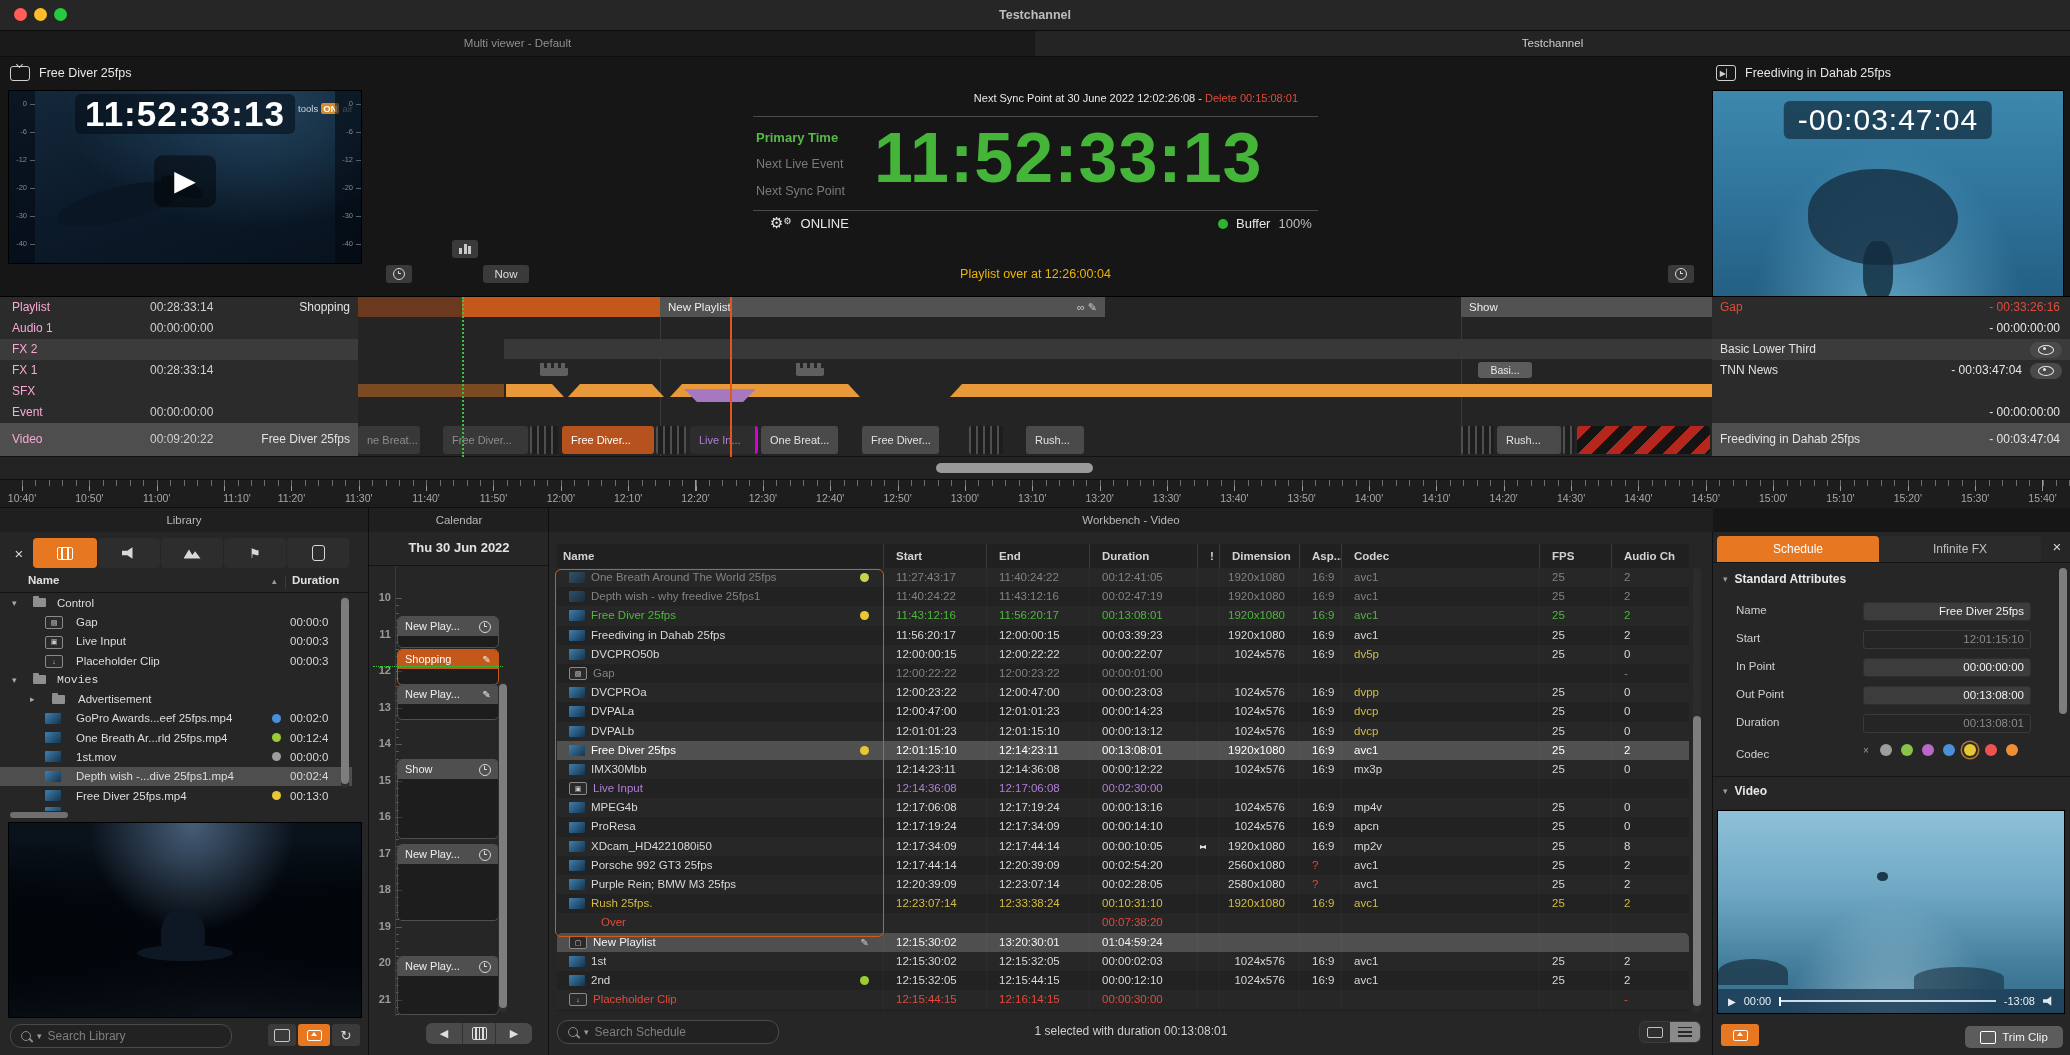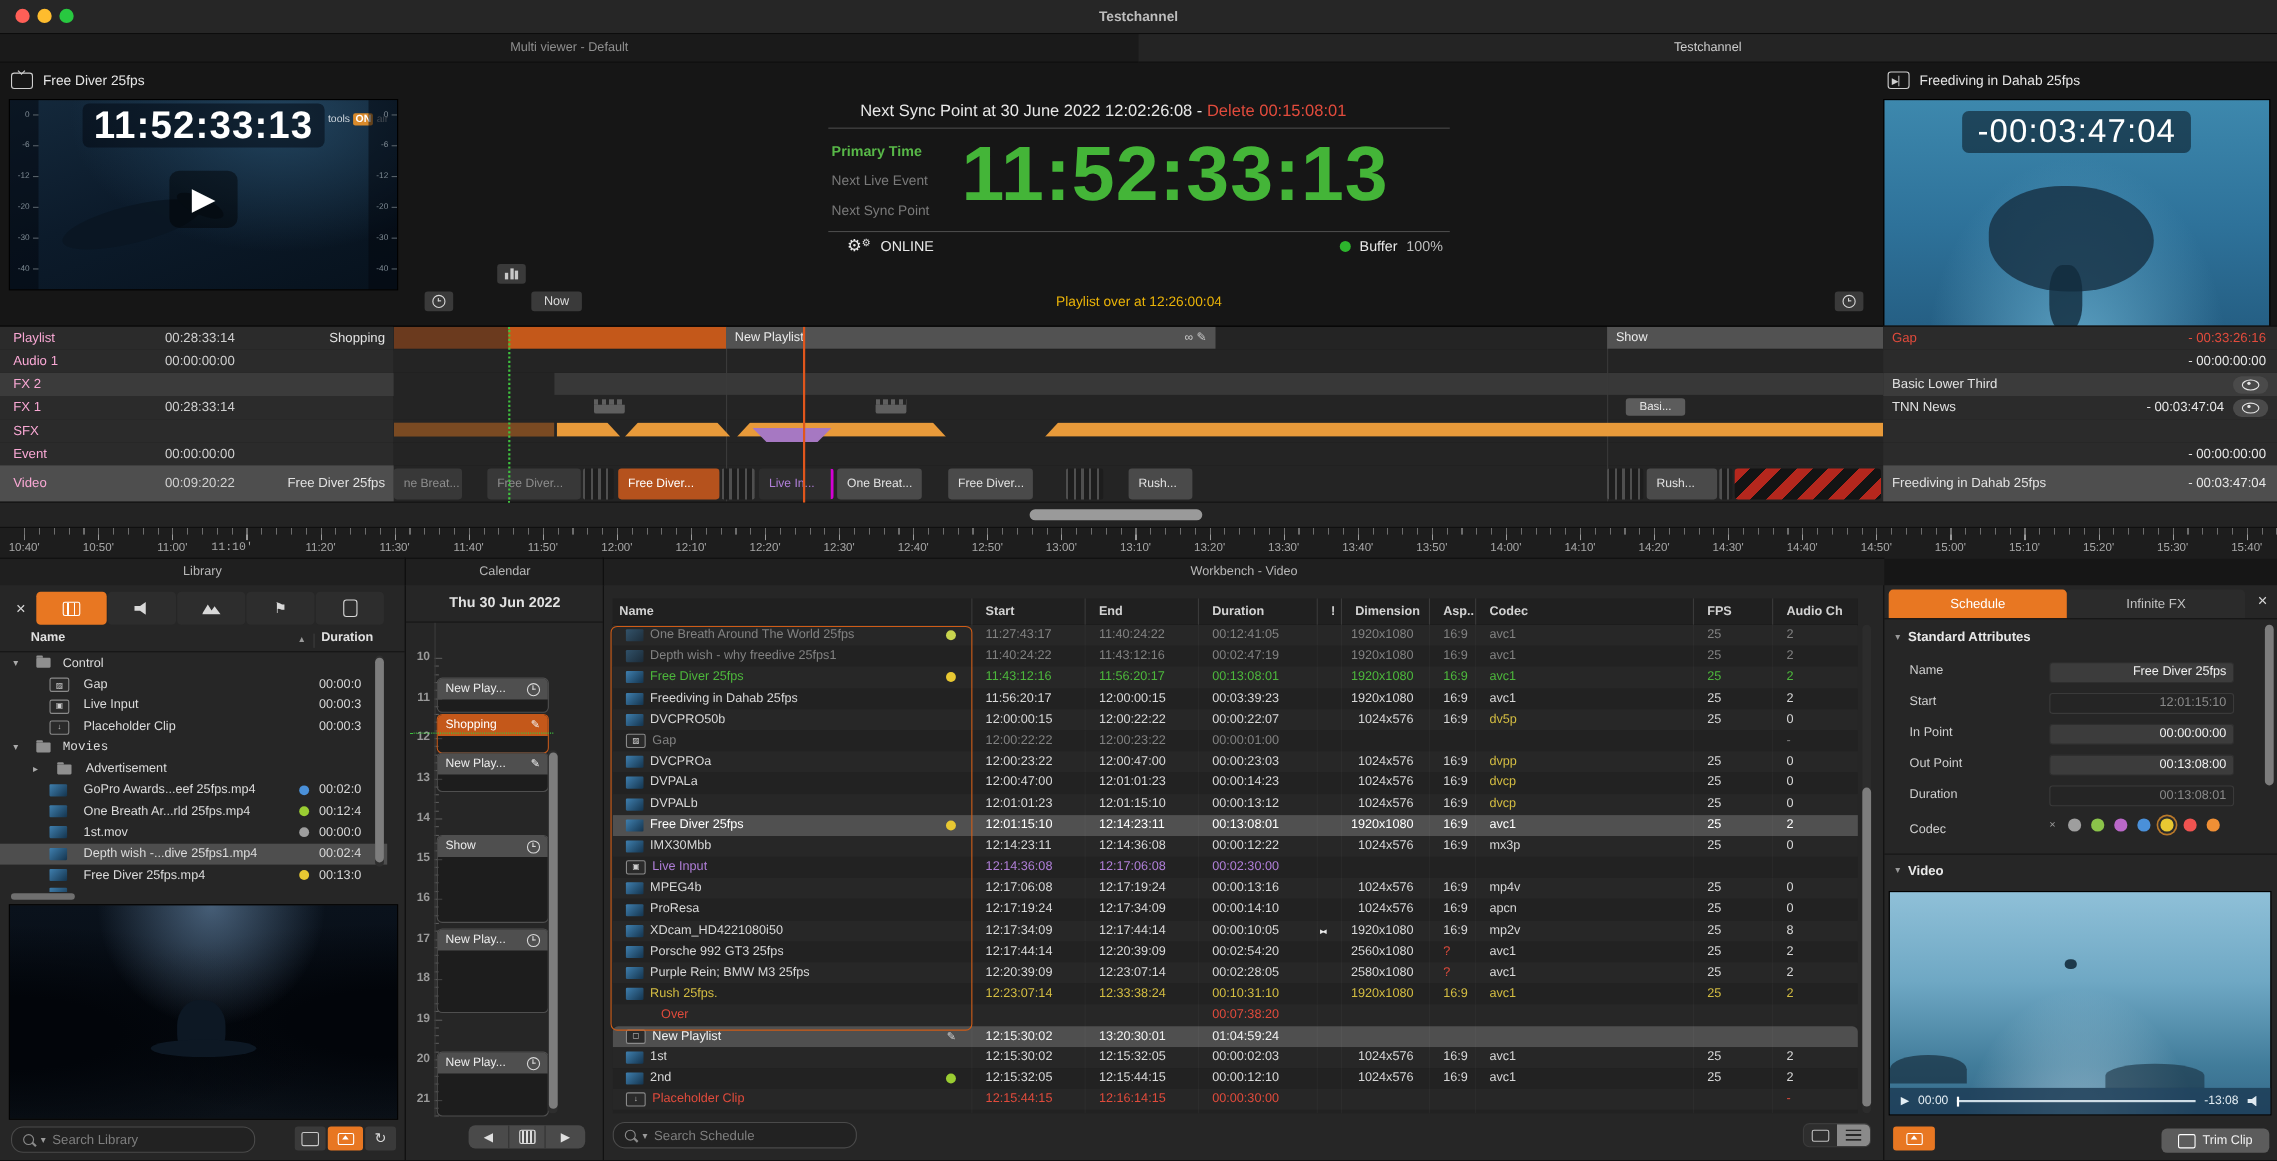--- a/index.html
+++ b/index.html
@@ -157,21 +157,21 @@
         <div class="meter-tick" style="position: absolute; right: 0px; top: 69px;"></div>
         <div class="meter-label tc" style="position: absolute; left: 2px; top: 92px; width: 16px; text-align: right;">-20</div>
         <div class="meter-tick" style="position: absolute; right: 0px; top: 97px;"></div>
         <div class="meter-label tc" style="position: absolute; left: 2px; top: 120px; width: 16px; text-align: right;">-30</div>
         <div class="meter-tick" style="position: absolute; right: 0px; top: 125px;"></div>
         <div class="meter-label tc" style="position: absolute; left: 2px; top: 148px; width: 16px; text-align: right;">-40</div>
         <div class="meter-tick" style="position: absolute; right: 0px; top: 153px;"></div>
       </div>
   </div>
 
-  <div class="abs tc" style="left:782px;top:92px;width:565px;text-align:left;font-size:15px;color:#e8e8e8">
+  <div class="abs tc" style="left:733px;top:92px;width:565px;text-align:right;font-size:11px;color:#e8e8e8">
     <span>Next Sync Point at 30 June 2022 12:02:26:08 -</span>
     <span style="color:#e14b3c">Delete 00:15:08:01</span>
   </div>
   <div class="abs divider" style="left:753px;top:116px;width:565px"></div>
   <div class="abs" style="left:756px;top:130px;font-size:13px;color:#58b848;font-weight:bold">Primary Time</div>
   <div class="abs stat-label" style="left:756px;top:157px">Next Live Event</div>
   <div class="abs stat-label" style="left:756px;top:184px">Next Sync Point</div>
   <div class="abs tc" style="left:874px;top:118px;width:440px;font-size:70px;font-weight:bold;color:#44b538;letter-spacing:1px">11:52:33:13</div>
   <div class="abs divider" style="left:753px;top:210px;width:565px"></div>
   <div class="abs" style="left:770px;top:214px;display:flex;align-items:center;gap:9px;font-size:13px;color:#e8e8e8">
@@ -320,21 +320,21 @@
     </div>
 
   <div class="abs" style="left:0;top:456px;width:2070px;height:23px;background:#232323;border-top:1px solid #121212">
     <div class="abs" style="left:936px;top:6px;width:157px;height:10px;background:#9a9a9a;border-radius:5px"></div>
   </div>
   <div class="abs" id="ruler">
       <div id="ruler-labels">
         <div class="rlab tc" style="left: 22px;">10:40'</div>
         <div class="rlab tc" style="left: 89.35px;">10:50'</div>
         <div class="rlab tc" style="left: 156.7px;">11:00'</div>
-        <div class="rlab tc" style="left: 211px; font-family: Liberation Mono, monospace;">11:10'</div>
+        <div class="rlab tc" style="left: 237px;">11:10'</div>
         <div class="rlab tc" style="left: 291.4px;">11:20'</div>
         <div class="rlab tc" style="left: 358.75px;">11:30'</div>
         <div class="rlab tc" style="left: 426.1px;">11:40'</div>
         <div class="rlab tc" style="left: 493.45px;">11:50'</div>
         <div class="rlab tc" style="left: 560.8px;">12:00'</div>
         <div class="rlab tc" style="left: 628.15px;">12:10'</div>
         <div class="rlab tc" style="left: 695.5px;">12:20'</div>
         <div class="rlab tc" style="left: 762.85px;">12:30'</div>
         <div class="rlab tc" style="left: 830.2px;">12:40'</div>
         <div class="rlab tc" style="left: 897.55px;">12:50'</div>
@@ -981,20 +981,21 @@
       </div>
     <div class="abs" style="left:6px;top:37px;width:327px;height:366px;border:1.5px solid #cf5c17;border-radius:6px;pointer-events:none"></div>
     <div class="abs" style="left:1144px;top:36px;width:8px;height:444px;background:#2c2c2c;border-radius:4px">
       <div class="scrollv" style="left:0;top:148px;height:290px;width:8px"></div>
     </div>
     <div class="abs search" style="left:8px;top:488px;width:200px">
       <span class="ico-search"></span>
         <span class="chev">▾</span>
       <span>Search Schedule</span>
     </div>
+    <div class="abs tc" style="left:0;top:492px;width:1164px;text-align:center;font-size:12px;color:#cfcfcf">1 selected with duration 00:13:08:01</div>
     <div class="abs" style="left:1090px;top:489px;display:flex;background:#2e2e2e;border-radius:6px;overflow:hidden;border:1px solid #3c3c3c">
       <span style="width:30px;height:20px;display:flex;align-items:center;justify-content:center">
           <span style="width:14px;height:9px;border:1.5px solid #c0c0c0;border-radius:2px"></span>
         </span>
       <span style="width:30px;height:20px;display:flex;align-items:center;justify-content:center;background:#8a8a8a">
           <span style="width:14px;height:10px;background:repeating-linear-gradient(0deg,#272727 0 2px,transparent 2px 4.5px)"></span>
         </span>
     </div>
   </div>
 

